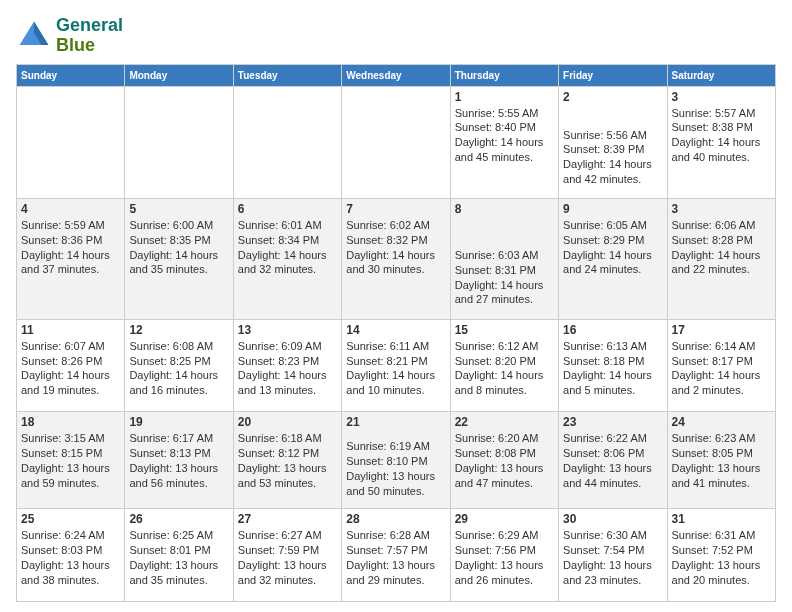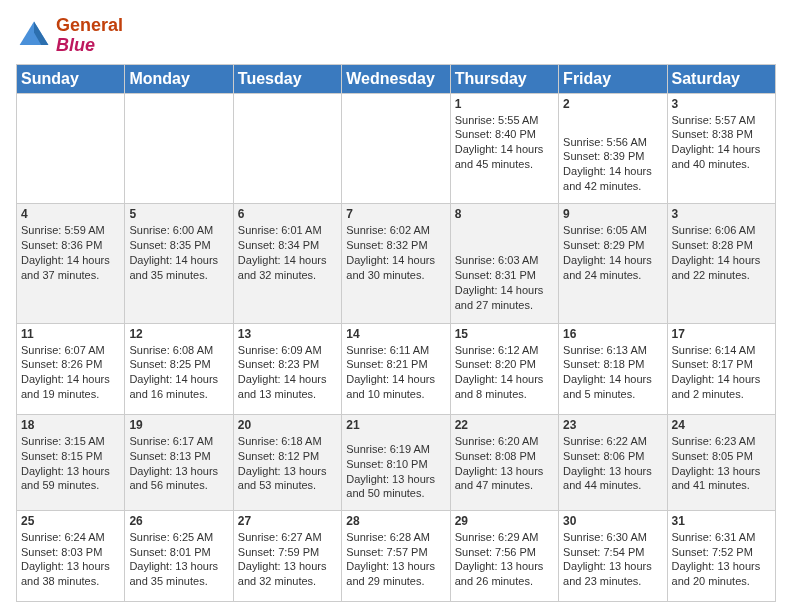--- a/index.html
+++ b/index.html
@@ -28,21 +28,21 @@
       align-items: center;
       gap: 4px;
     }
     .logo-text {
       font-size: 18px;
       font-weight: bold;
       color: #333;
       line-height: 1.1;
     }
     .logo-text span {
-      color: #c2410c;
+      color: #0f766e;
     }
     .logo-icon {
       width: 36px;
       height: 36px;
     }
     .title-block {
       text-align: right;
     }
     .main-title {
       font-size: 36px;
@@ -55,21 +55,21 @@
       color: #555;
     }
     .calendar-table {
       width: 100%;
       border-collapse: collapse;
       flex: 1;
     }
     .calendar-table th {
       background-color: #3a7abf;
       color: #fff;
-      font-size: 16px;
+      font-size: 10px;
       font-weight: bold;
       padding: 5px 4px;
       text-align: left;
       border: 1px solid #ccc;
     }
     .calendar-table td {
       border: 1px solid #ccc;
       vertical-align: top;
       padding: 3px 4px;
       width: calc(100% / 7);
@@ -101,21 +101,21 @@
 
 <div class="page">
   <div class="header">
     <div class="logo">
       <svg class="logo-icon" viewBox="0 0 40 40">
         <polygon points="20,4 36,30 4,30" fill="#4a90d9"></polygon>
         <polygon points="20,4 36,30 28,30 20,16" fill="#2c6faf"></polygon>
       </svg>
       <div class="logo-text">
         <div><span>General</span></div>
-        <div style="color:#be185d;font-style:italic;">Blue</div>
+        <div style="color:#4d7c0f;">Blue</div>
       </div>
     </div>
     <div class="title-block">
       <div class="main-title"></div>
       <div class="subtitle"></div>
     </div>
   </div>
 
   <table class="calendar-table">
     <thead>

